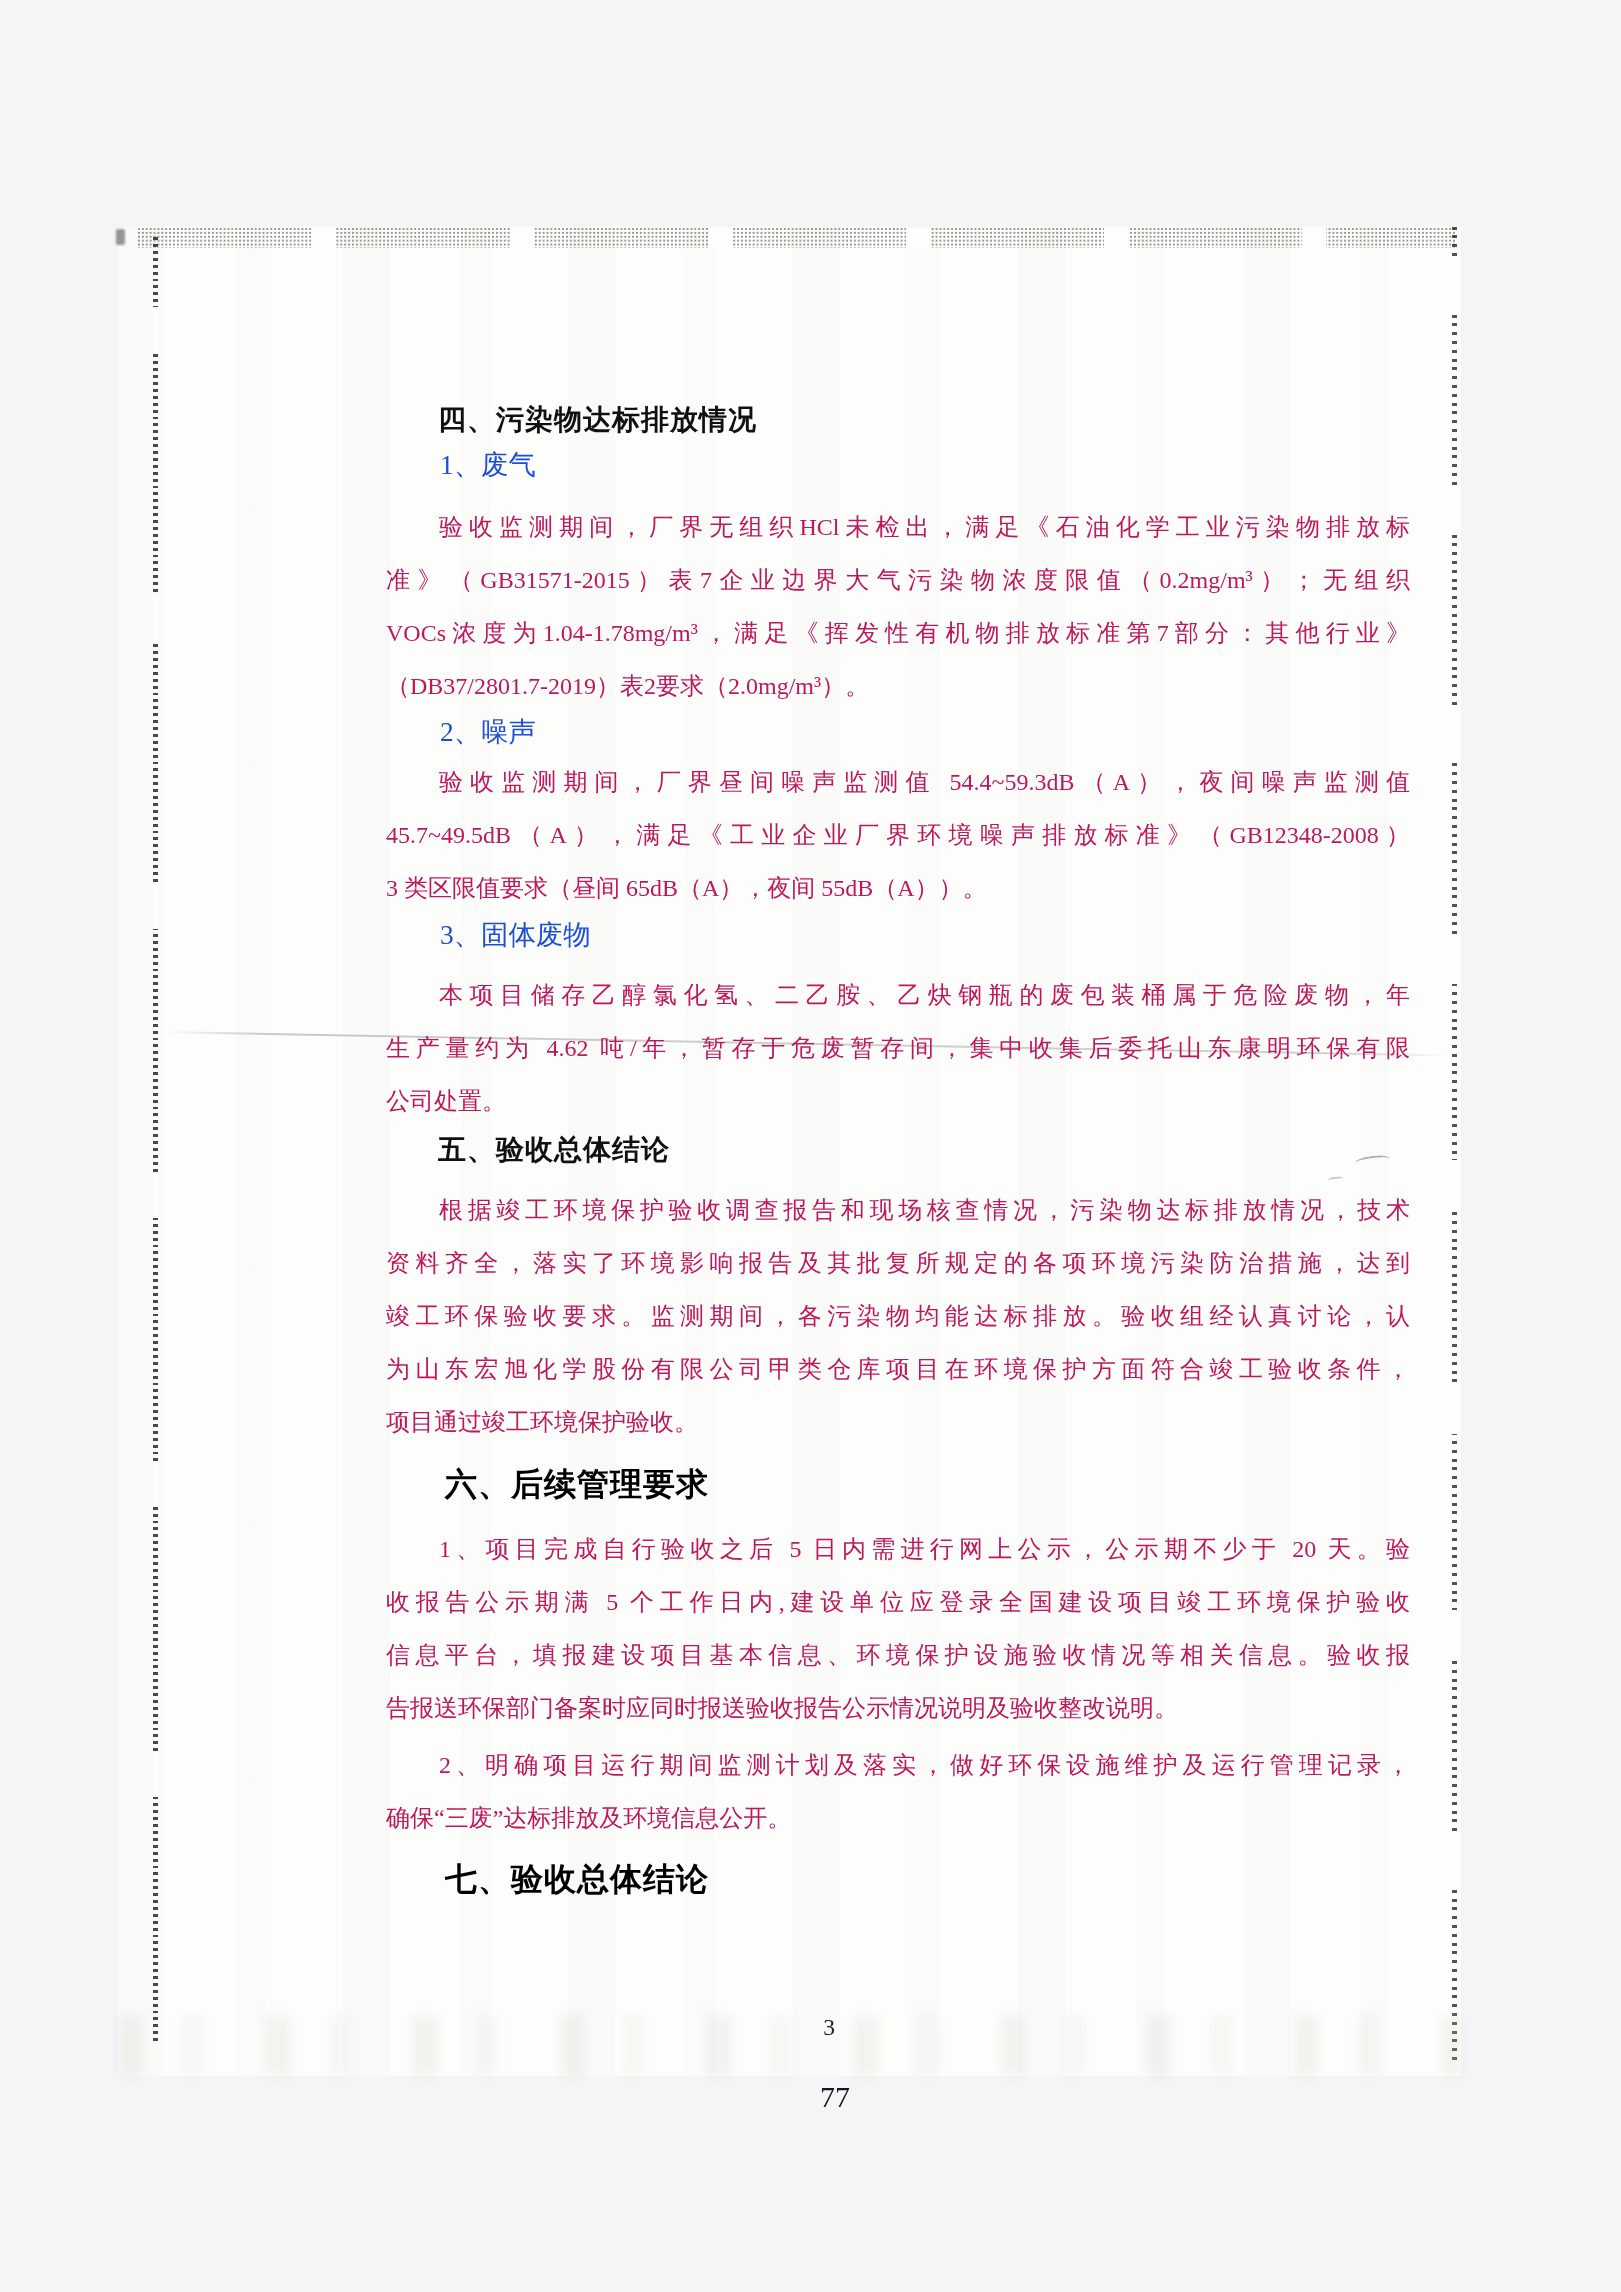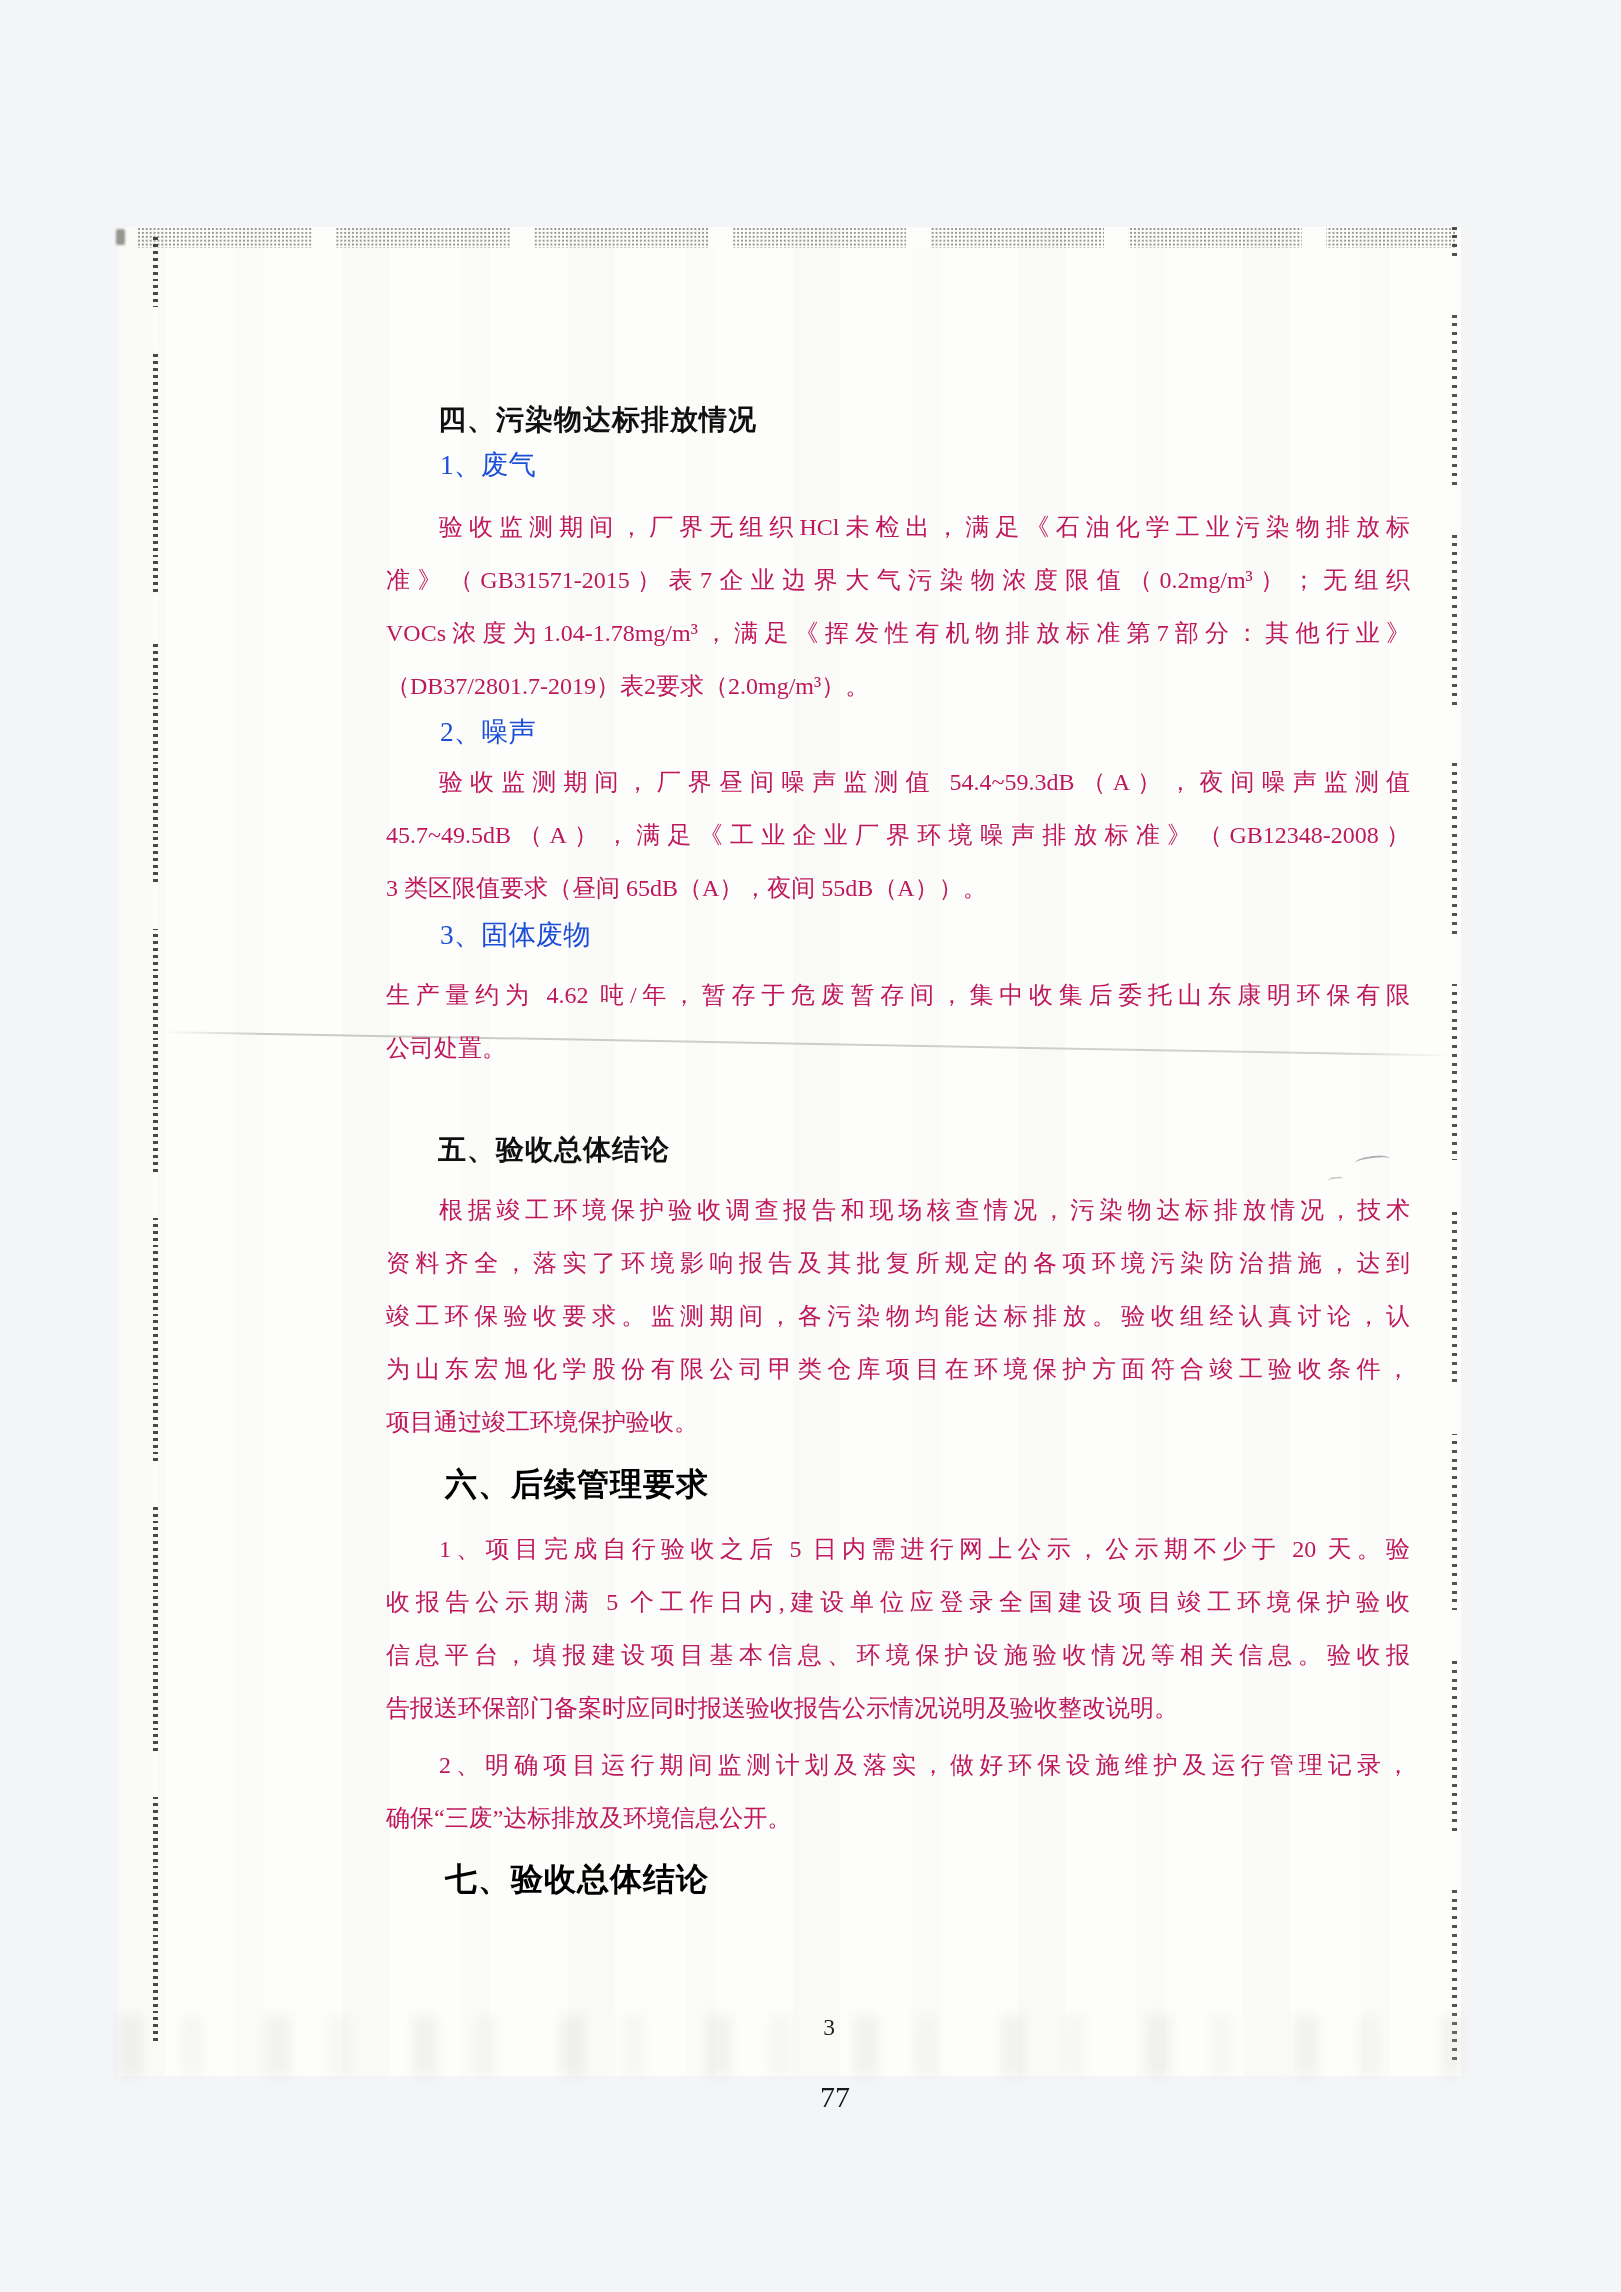--- a/index.html
+++ b/index.html
@@ -130,20 +130,21 @@
 
     <div class="blk" style="top:353px">
       <div class="ln ind j">验收监测期间，厂界昼间噪声监测值 54.4~59.3dB（A），夜间噪声监测值</div>
       <div class="ln j">45.7~49.5dB（A），满足《工业企业厂界环境噪声排放标准》（GB12348-2008）</div>
       <div class="ln">3 类区限值要求（昼间 65dB（A），夜间 55dB（A））。</div>
     </div>
 
     <div class="blk sub" style="top:516px">3、固体废物</div>
 
     <div class="blk" style="top:566px">
+      <div class="ln ind j">本项目储存乙醇氯化氢、二乙胺、乙炔钢瓶的废包装桶属于危险废物，年</div>
       <div class="ln j">生产量约为 4.62 吨/年，暂存于危废暂存间，集中收集后委托山东康明环保有限</div>
       <div class="ln">公司处置。</div>
     </div>
 
     <div class="blk h2" style="top:730px">五、验收总体结论</div>
 
     <div class="blk" style="top:781px">
       <div class="ln ind j">根据竣工环境保护验收调查报告和现场核查情况，污染物达标排放情况，技术</div>
       <div class="ln j">资料齐全，落实了环境影响报告及其批复所规定的各项环境污染防治措施，达到</div>
       <div class="ln j">竣工环保验收要求。监测期间，各污染物均能达标排放。验收组经认真讨论，认</div>

